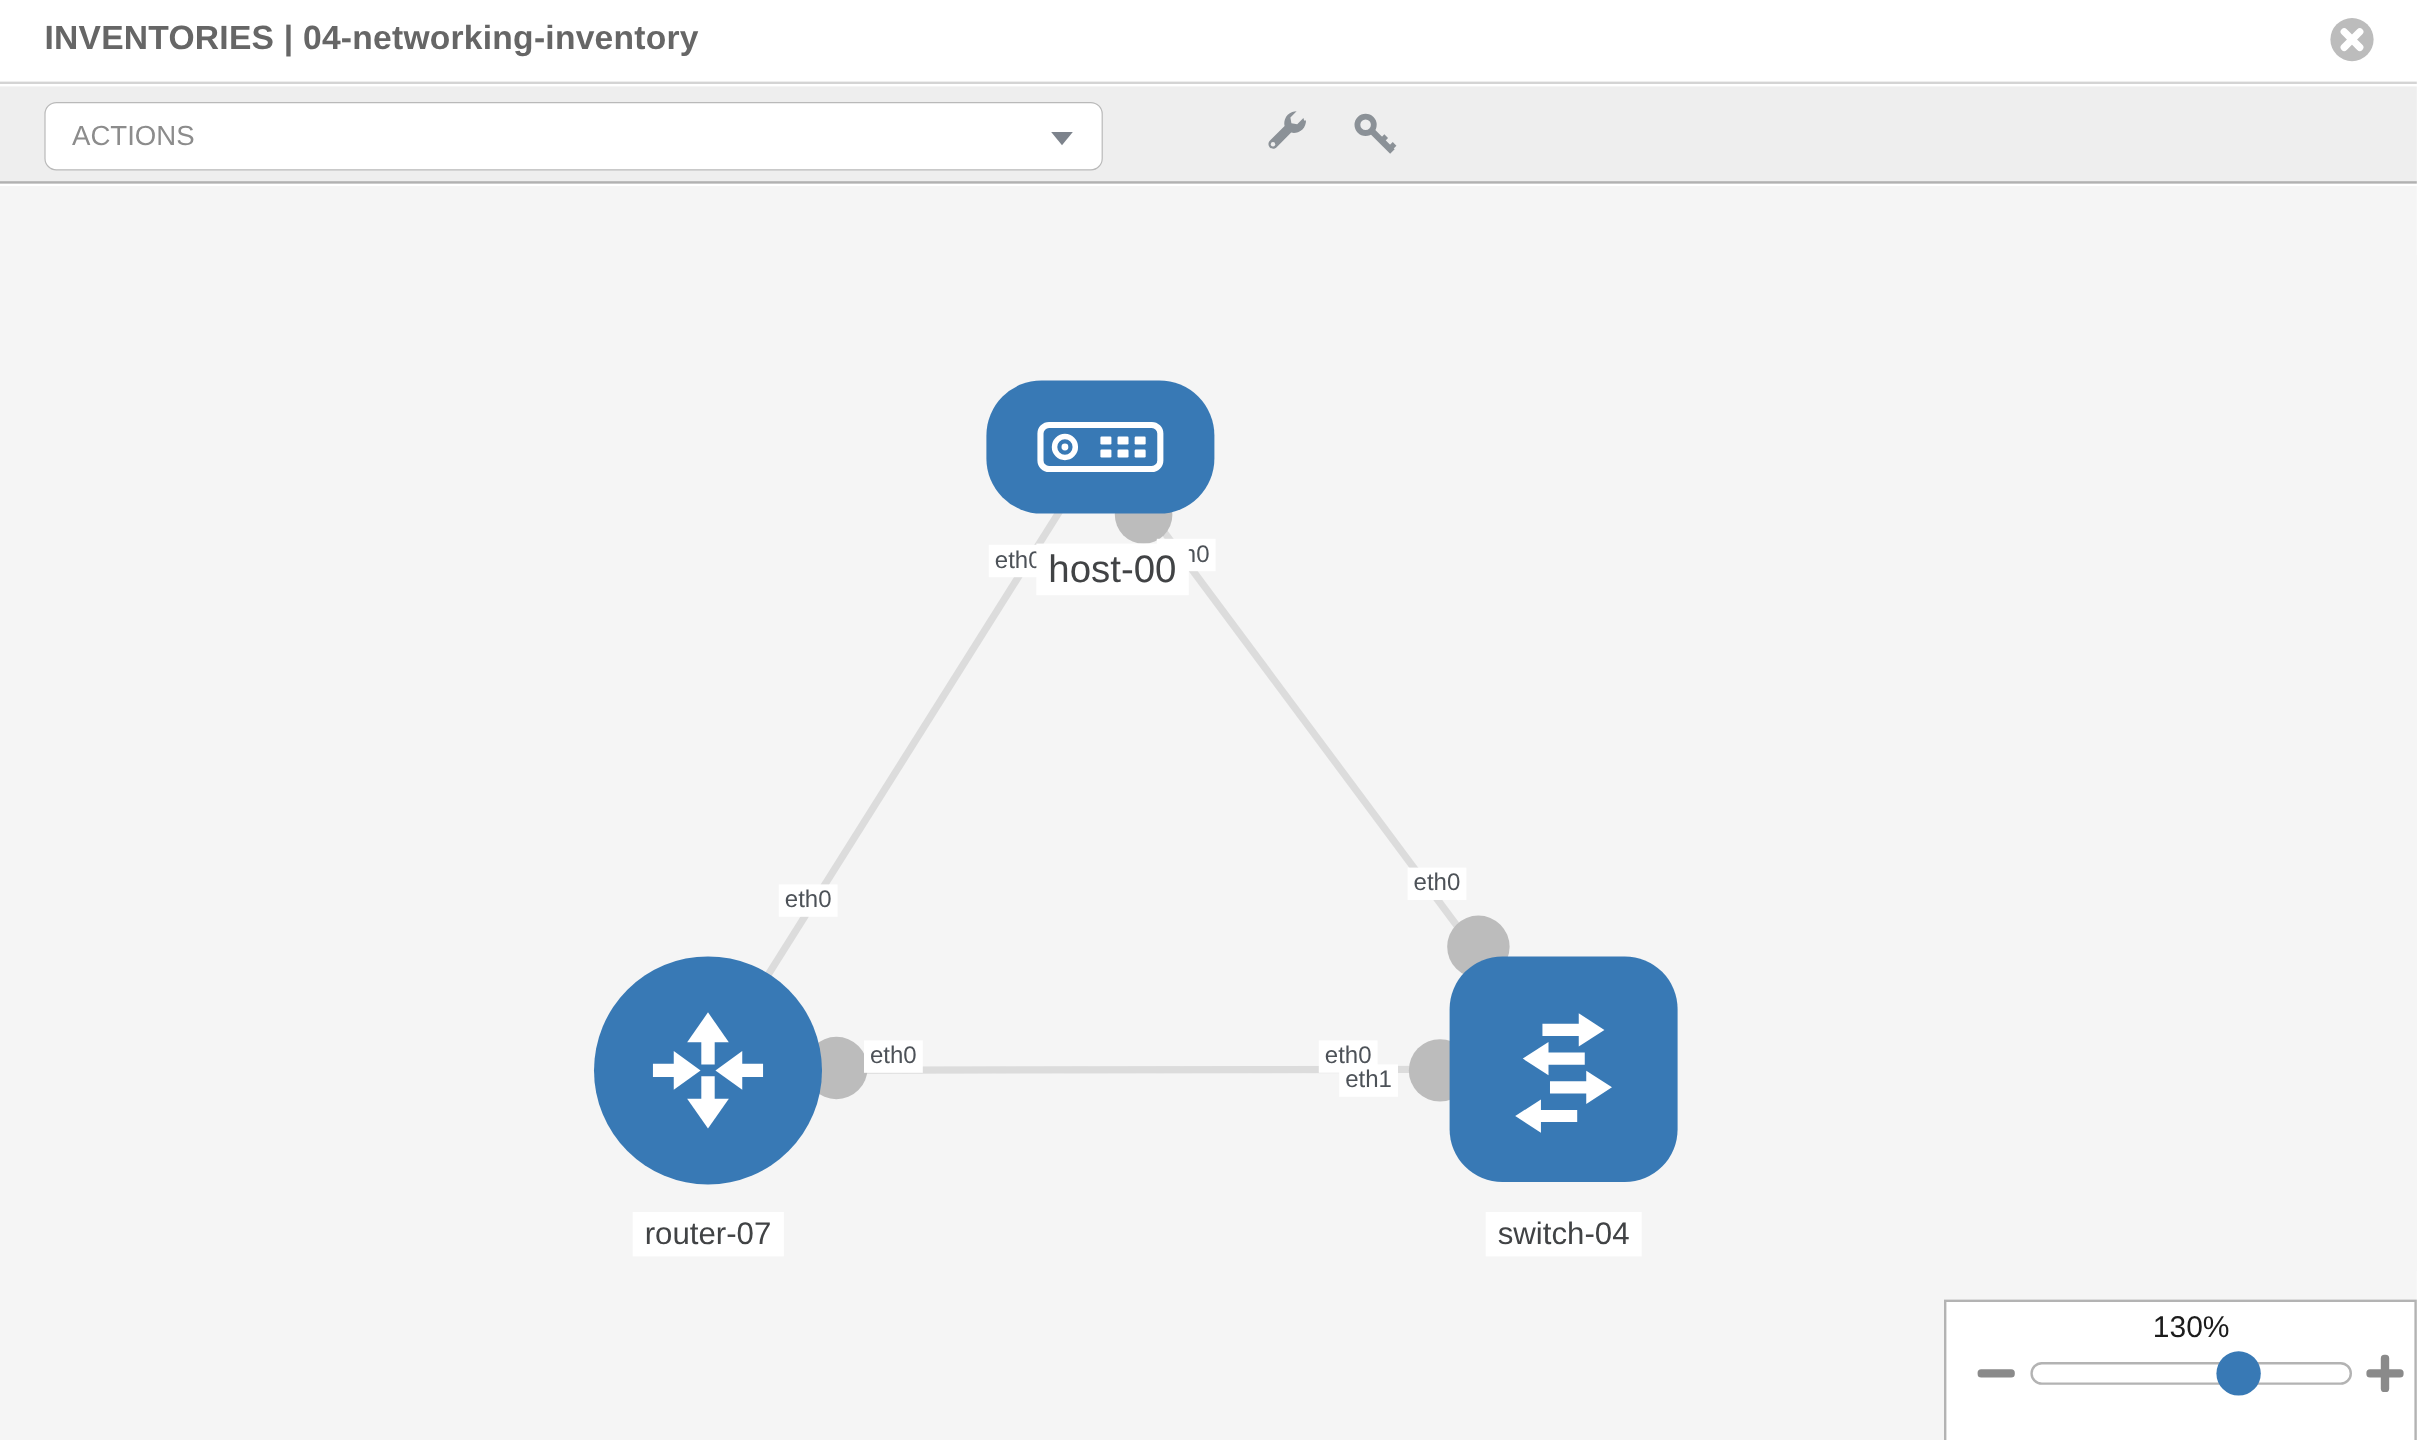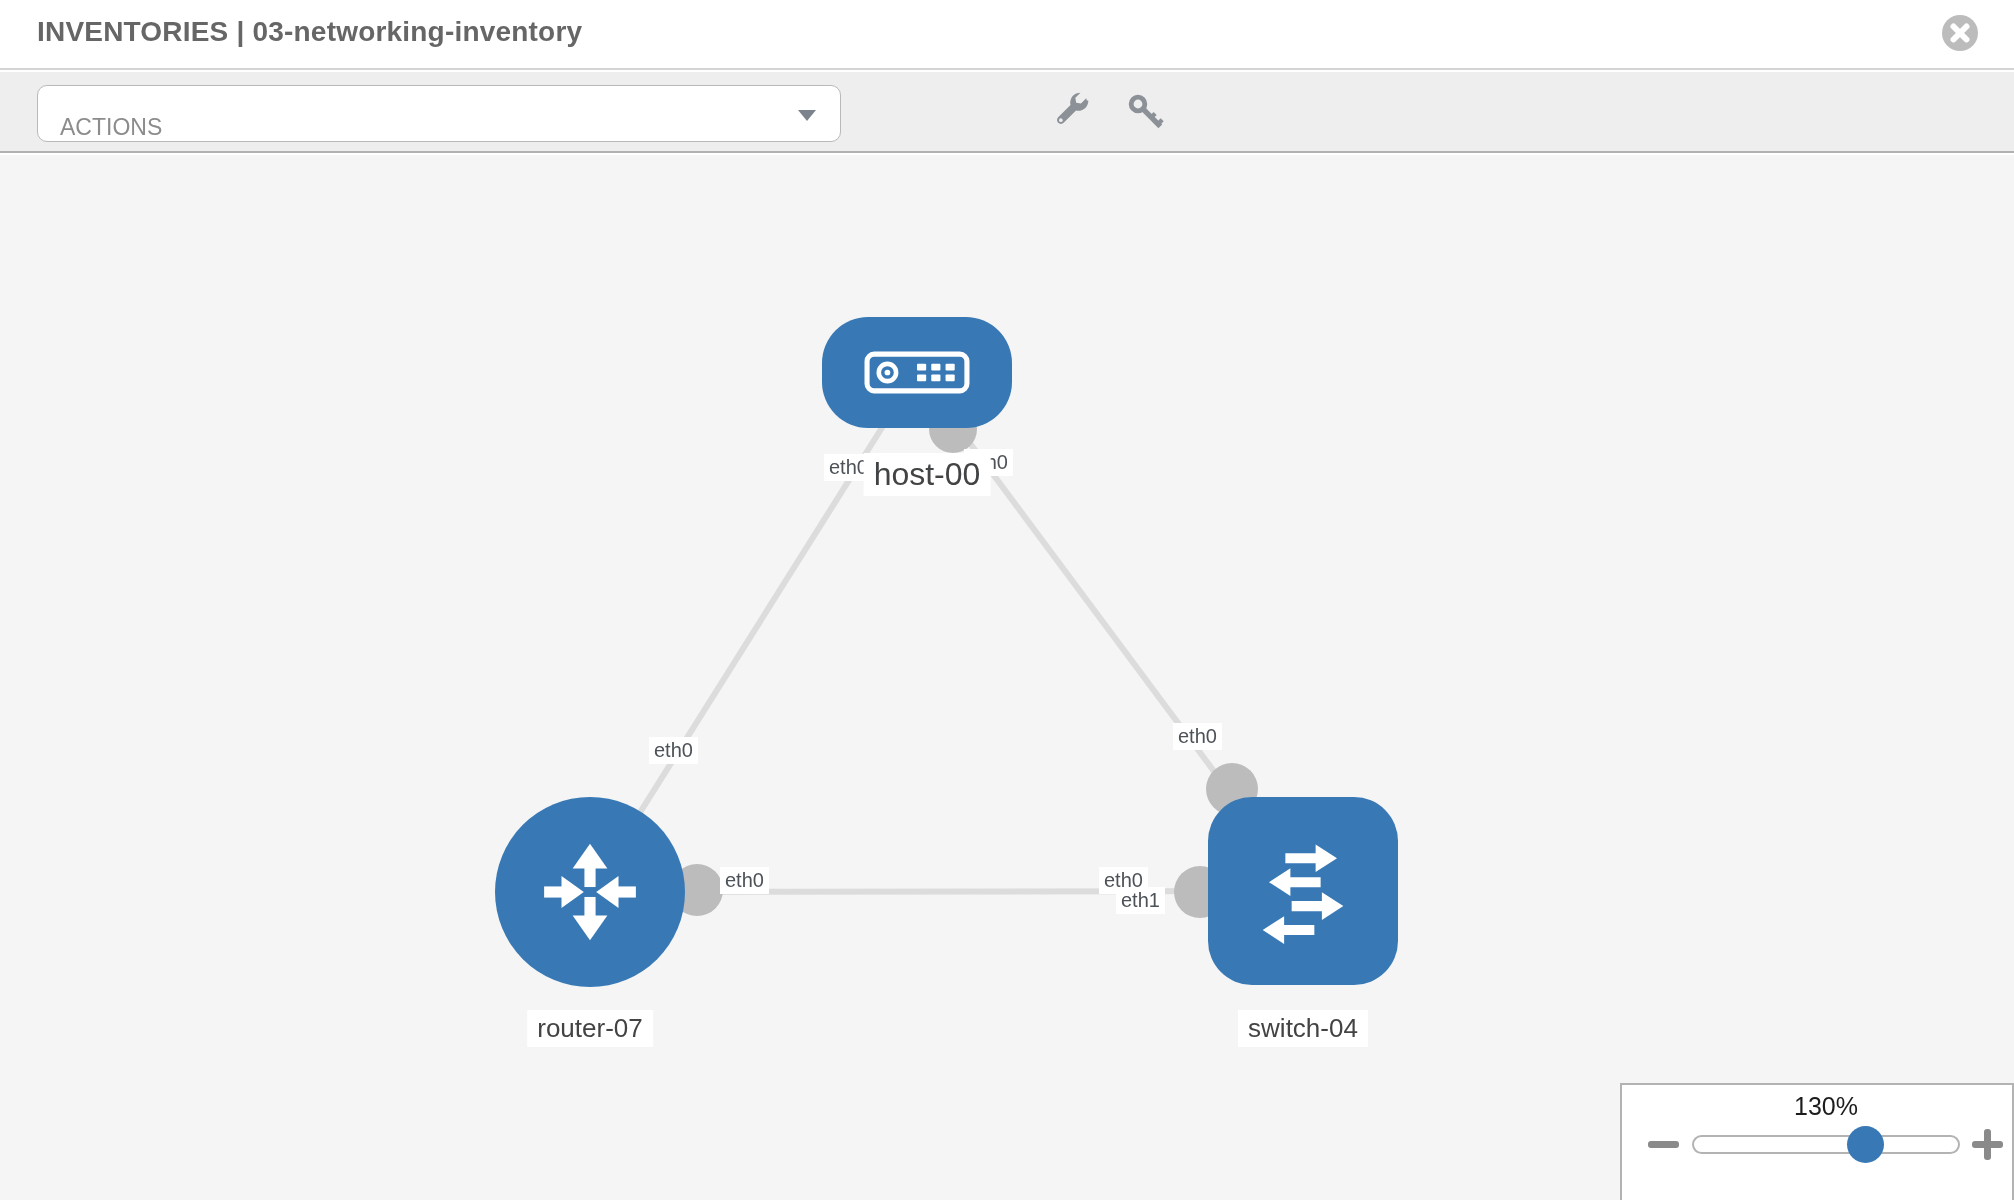--- a/index.html
+++ b/index.html
@@ -16,21 +16,21 @@
   
   .toolbar { position:absolute; left:0; top:72px; width:2014px; height:81px;
              background:#eeeeee; border-bottom:2px solid #b1b1b1; }
   .select-box { position:absolute; top:13px; height:57px; background:#ffffff;
                 border:1px solid #b9b9b9; border-radius:10px;
                 display:flex; align-items:center; padding:0 22px;
                 font-size:23px; color:#8c8c8c; }
   .select-box .caret { position:absolute; right:24px; top:24px; width:0; height:0;
                 border-left:9px solid transparent; border-right:9px solid transparent;
                 border-top:11px solid #7d838c; }
-  .actions-box { left:37px; width:804px;align-items:flex-end; }
+  .actions-box { left:37px; width:882px; }
   .search-box  { left:1184px; width:791px; }
   .tool-icon { position:absolute; top:20px; width:40px; height:40px; cursor:pointer; }
   .wrench-pos { left:1051px; }
   .key-pos    { left:1126px; }
 
   
   .canvas { position:absolute; left:0; top:155px; width:2014px; height:1045px; background:#f5f5f5; }
   svg.graph-layer { position:absolute; left:0; top:0; }
 
   
@@ -56,21 +56,21 @@
                 border-radius:50%; background:#3879b5; cursor:grab; }
   .hbar { position:absolute; background:#8a8a8a; border-radius:3px; }
   .minus-bar { left:26px; top:56px; width:31px; height:7px; }
   .plus-h    { left:350px; top:56px; width:31px; height:7px; }
   .plus-v    { left:362px; top:44px; width:7px;  height:31px; }
 </style>
 </head>
 <body>
 
 <div class="titlebar">
-  <h1>INVENTORIES | 03-networking-inventory</h1>
+  <h1>INVENTORIES | 04-networking-inventory</h1>
   <div class="close-btn">
     <svg width="38" height="38" viewBox="0 0 38 38">
       <circle cx="19" cy="19" r="18" fill="#bcbcbc"></circle>
       <path d="M12.5 12.5 L25.5 25.5 M25.5 12.5 L12.5 25.5" stroke="#ffffff" stroke-width="6" stroke-linecap="round"></path>
     </svg>
   </div>
 </div>
 
 <div class="toolbar">
   <div class="select-box actions-box">

